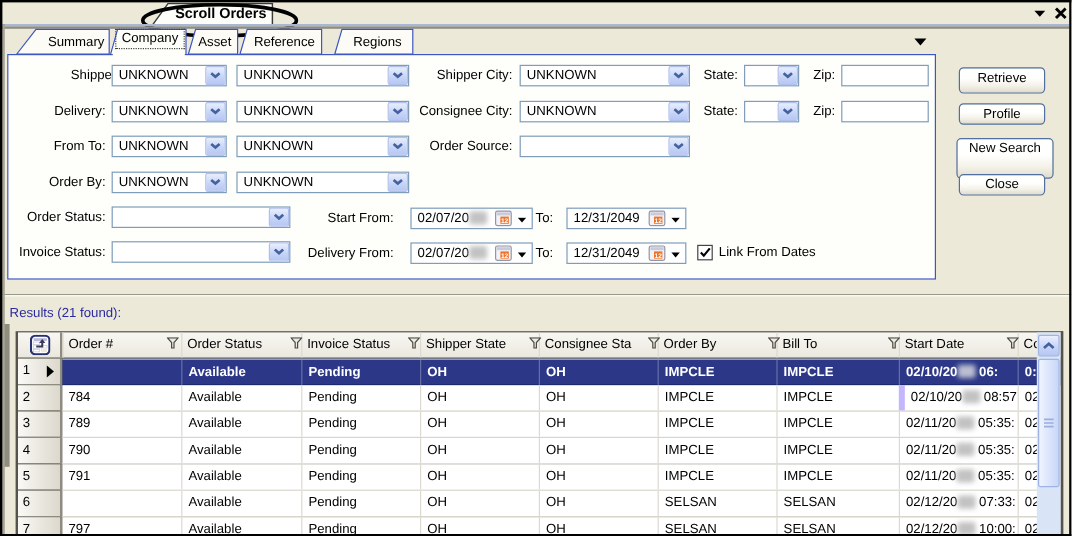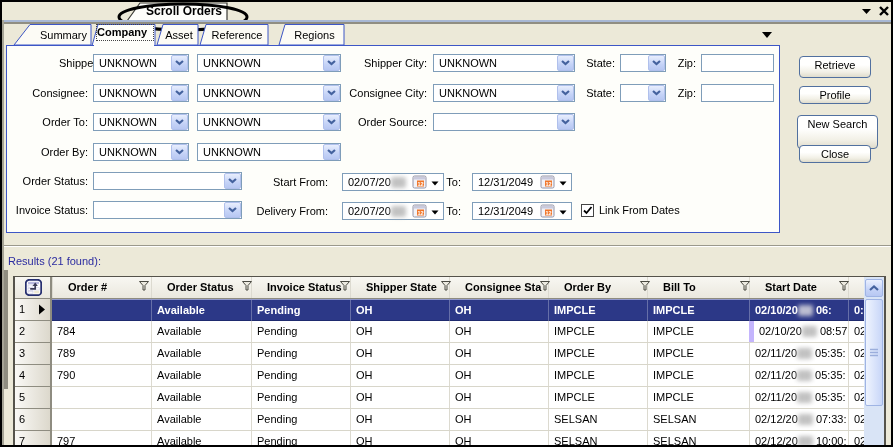--- a/index.html
+++ b/index.html
@@ -6,21 +6,21 @@
 .a{position:absolute}
 .lbl{position:absolute;height:18px;line-height:18px;text-align:right}
 .cb{position:absolute;height:18px;background:#fff;border:1px solid #7F9DB9}
 .cb b{position:absolute;left:5px;top:1px;line-height:15px;font-weight:normal}
 .cbt{position:absolute;right:0px;top:0px;width:17px;height:16px;border-radius:2px;background:linear-gradient(180deg,#E8EEFD,#C5D3F7 60%,#B7C7F2);border:1px solid #B0C0EC;display:flex;align-items:center;justify-content:center}
 .inp{position:absolute;height:18px;background:#fff;border:1px solid #7F9DB9}
 .date{position:absolute;height:18px;background:#fff;border:1px solid #7F9DB9;line-height:16px}
 .date i{position:absolute;left:5px;top:0;font-style:normal}
 .blur{display:inline-block;width:15px;height:11px;background:#c2c2c2;border-radius:2px;filter:blur(2px);vertical-align:-2px}
 .xbtn{position:absolute;border:1px solid #51709F;border-radius:4px;background:linear-gradient(#FFFFFE 40%,#F2F0E6 75%,#DFDCCC);text-align:center;line-height:16px}
-.hc{position:absolute;top:0;height:21px;line-height:21px;font-weight:bold;padding-left:15px}
+.hc{position:absolute;top:0;height:21px;line-height:21px;font-weight:normal;padding-left:4px}
 .dc{position:absolute;top:0;height:21px;line-height:21px;padding-left:5px;white-space:nowrap;overflow:hidden}
 .gut{position:absolute;left:15px;width:37px;height:22px;background:linear-gradient(90deg,#FAF9F6,#DCD8CC);border-right:2px solid #8E8C80;border-bottom:1px solid #8E8C80;line-height:21px;padding-left:4px}
 .row{position:absolute;left:52px;width:832px;height:22px;background:#fff;border-bottom:1px solid #D8D6CA}
 .cl{border-left:1px solid #DCDAD0}
 </style></head><body>
 
 <svg class="a" style="left:0;top:0" width="893" height="50">
 <polygon points="127,21 140,3 227,3 227,21" fill="#FDFDFA" stroke="#3A3A35" stroke-width="1.2"></polygon>
 <ellipse cx="183" cy="17" rx="64" ry="13" fill="none" stroke="#000" stroke-width="3"></ellipse>
 </svg>
@@ -35,34 +35,34 @@
 <div class="a" style="left:2px;top:22px;width:889px;height:2px;background:#908E82"></div>
 
 <svg class="a" style="left:0;top:0" width="893" height="46">
 <path d="M14,45 L30,24.5 L91,24.5 L91,45 Z" fill="#FCFBF5" stroke="#3D56C6"></path>
 <path d="M157,45 L163,24.5 L198,24.5 L198,45 Z" fill="#FCFBF5" stroke="#3D56C6"></path>
 <path d="M200,45 L206,24.5 L268,24.5 L268,45 Z" fill="#FCFBF5" stroke="#3D56C6"></path>
 <path d="M279,45 L285,24.5 L344,24.5 L344,45 Z" fill="#FCFBF5" stroke="#3D56C6"></path>
 <path d="M92,45.8 L98,24.5 L155,24.5 L155,45.8" fill="#FEFEFA" stroke="#3D56C6"></path>
 </svg>
 <div class="a" style="left:26px;top:29px;width:61px;text-align:right">Summary</div>
-<div class="a" style="left:97px;top:25px;width:56px;height:15px;outline:1px dotted #444;text-align:left;font-weight:bold;line-height:15px">Company</div>
+<div class="a" style="left:97px;top:25px;width:56px;height:15px;outline:1px dotted #444;text-align:center;font-weight:normal;line-height:15px">Company</div>
 <div class="a" style="left:160px;top:29px;width:38px;text-align:center">Asset</div>
 <div class="a" style="left:206px;top:29px;width:62px;text-align:center">Reference</div>
 <div class="a" style="left:285px;top:29px;width:59px;text-align:center">Regions</div>
 <svg class="a" style="left:760px;top:31px" width="14" height="8">
     <polygon points="2,1 12,1 7,7" fill="#000"></polygon>
   </svg>
 
 <div class="a" style="left:6px;top:45px;width:774px;height:188px;background:#FEFEFA;border:1px solid #3D56C6"></div>
 <div class="a" style="left:94px;top:44px;width:60px;height:3px;background:#FEFEFA"></div>
 
 <div class="lbl" style="left:12px;width:88px;top:54px">Shipper:</div>
-<div class="lbl" style="left:0;width:88px;top:84px">Consignee:</div>
-<div class="lbl" style="left:0;width:88px;top:113px">Order To:</div>
+<div class="lbl" style="left:0;width:88px;top:84px">Delivery:</div>
+<div class="lbl" style="left:0;width:88px;top:113px">From To:</div>
 <div class="lbl" style="left:0;width:88px;top:143px">Order By:</div>
 <div class="lbl" style="left:0;width:88px;top:172px">Order Status:</div>
 <div class="lbl" style="left:0;width:88px;top:201px">Invoice Status:</div>
 <div class="lbl" style="left:280px;width:147px;top:54px">Shipper City:</div>
 <div class="lbl" style="left:280px;width:147px;top:84px">Consignee City:</div>
 <div class="lbl" style="left:280px;width:147px;top:113px">Order Source:</div>
 <div class="lbl" style="left:200px;width:128px;top:173px">Start From:</div>
 <div class="lbl" style="left:200px;width:128px;top:202px">Delivery From:</div>
 <div class="lbl" style="left:560px;width:55px;top:54px">State:</div>
 <div class="lbl" style="left:560px;width:55px;top:84px">State:</div>
@@ -346,20 +346,21 @@
     <span class="dc" style="left:199px;width:99px;border-left:1px solid #DCDAD0">Pending</span>
     <span class="dc" style="left:298px;width:99px;border-left:1px solid #DCDAD0">OH</span>
     <span class="dc" style="left:397px;width:99px;border-left:1px solid #DCDAD0">OH</span>
     <span class="dc" style="left:496px;width:99px;border-left:1px solid #DCDAD0">IMPCLE</span>
     <span class="dc" style="left:595px;width:102px;border-left:1px solid #DCDAD0">IMPCLE</span>
     <span class="dc" style="left:697px;width:99px;border-left:1px solid #DCDAD0">02/11/20<span class="blur"></span>&nbsp;05:35:</span>
     <span class="dc" style="left:796px;width:36px;border-left:1px solid #DCDAD0">02</span>
   </div>
 <div class="gut" style="top:387px">5</div>
 <div class="row" style="top:387px">
+    <span class="dc" style="left:0px;width:99px;">791</span>
     <span class="dc" style="left:99px;width:100px;border-left:1px solid #DCDAD0">Available</span>
     <span class="dc" style="left:199px;width:99px;border-left:1px solid #DCDAD0">Pending</span>
     <span class="dc" style="left:298px;width:99px;border-left:1px solid #DCDAD0">OH</span>
     <span class="dc" style="left:397px;width:99px;border-left:1px solid #DCDAD0">OH</span>
     <span class="dc" style="left:496px;width:99px;border-left:1px solid #DCDAD0">IMPCLE</span>
     <span class="dc" style="left:595px;width:102px;border-left:1px solid #DCDAD0">IMPCLE</span>
     <span class="dc" style="left:697px;width:99px;border-left:1px solid #DCDAD0">02/11/20<span class="blur"></span>&nbsp;05:35:</span>
     <span class="dc" style="left:796px;width:36px;border-left:1px solid #DCDAD0">02</span>
   </div>
 <div class="gut" style="top:409px">6</div>

